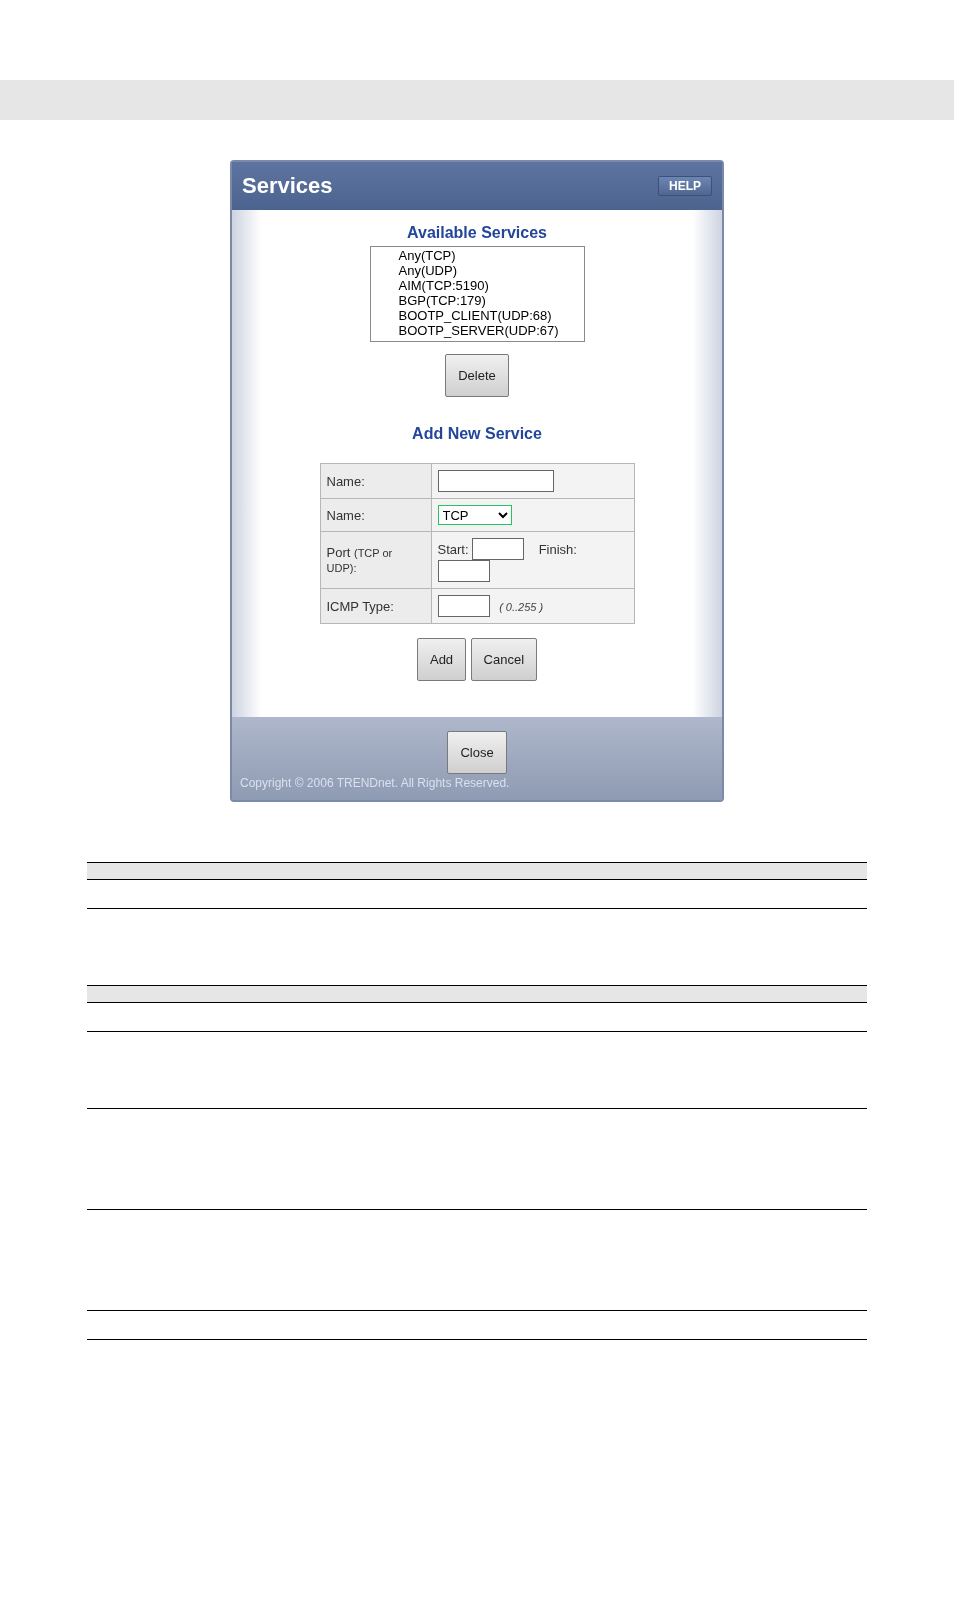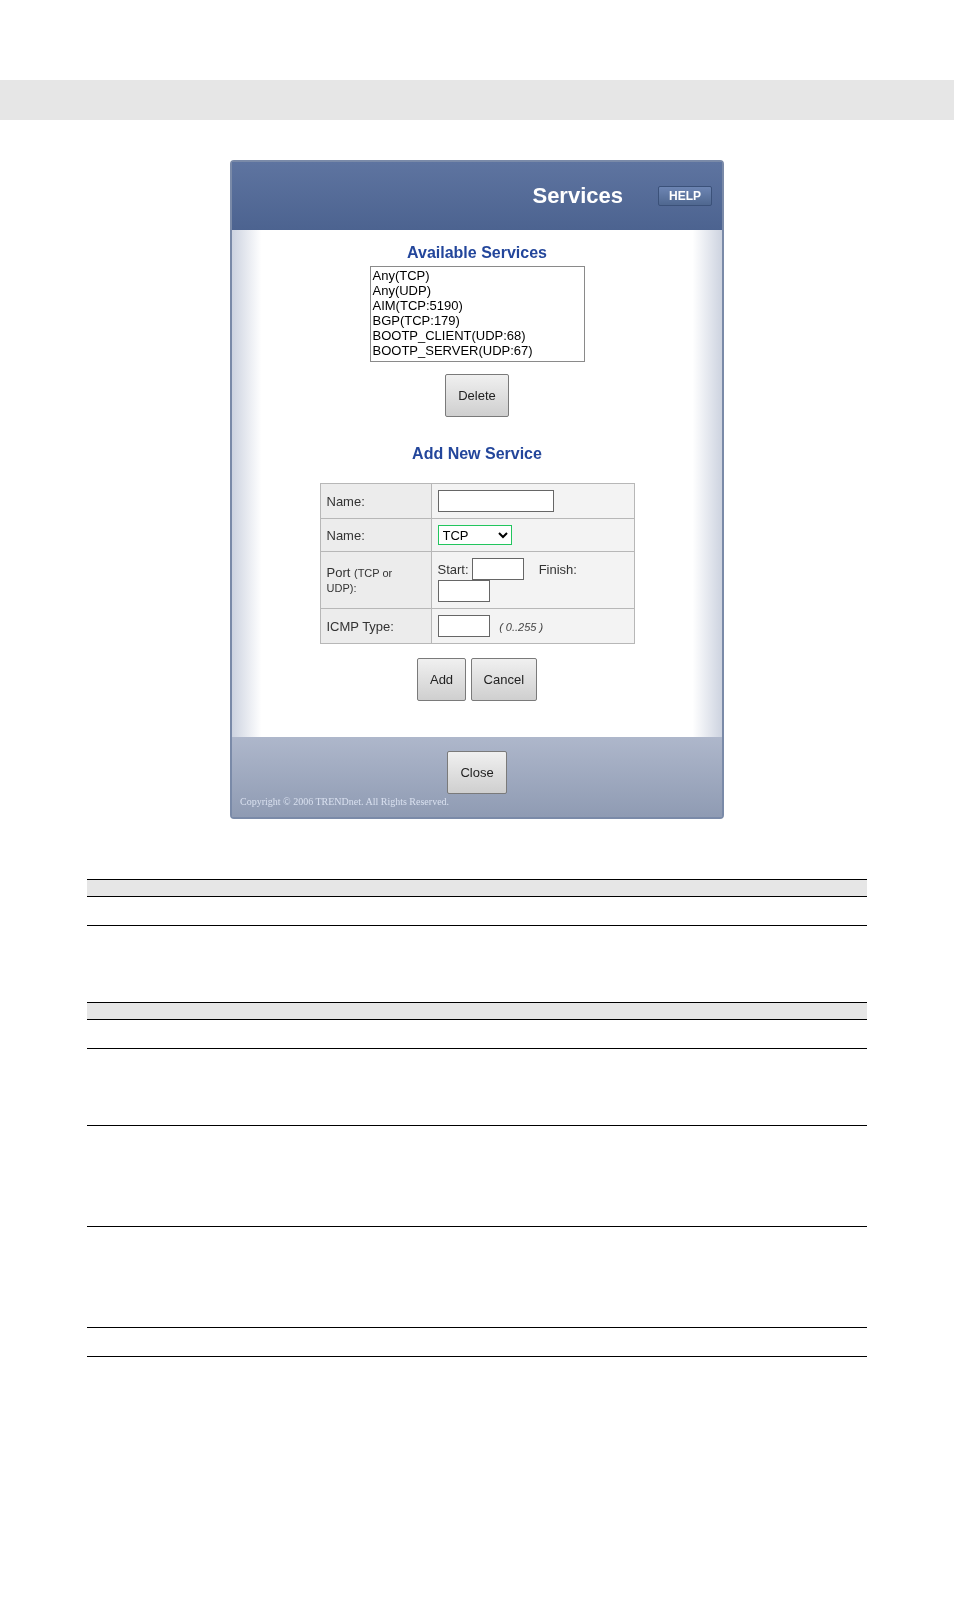--- a/index.html
+++ b/index.html
@@ -1,39 +1,39 @@
 <!DOCTYPE html>
 <html><head>
 <meta charset="utf-8">
 <style>
   html,body{margin:0;padding:0;background:#fff;font-family:Arial,Helvetica,sans-serif;color:#000;}
   .page{width:954px;margin:0 auto;background:#fff;}
   .topbar{height:40px;background:#e6e6e6;margin:80px 0 40px 0;}
   .dialog-wrap{display:flex;justify-content:center;}
   .dialog{width:490px;border:2px solid #7a8aa8;border-radius:4px;background:linear-gradient(#f3f5fa,#e8ecf4);box-shadow:inset 0 0 8px rgba(0,0,0,.15);position:relative;}
-  .dialog-head{height:42px;background:linear-gradient(#5e74a0,#4c6390);display:flex;align-items:center;justify-content:flex-end;padding:13px 10px;gap:27px;}
+  .dialog-head{height:42px;background:linear-gradient(#5e74a0,#4c6390);display:flex;align-items:center;justify-content:space-between;padding:3px 10px;}
   .dialog-title{color:#fff;font-weight:bold;font-size:22px;}
   .help-btn{background:linear-gradient(#6d85b3,#4f678f);color:#fff;font-size:12px;font-weight:bold;border:1px solid #3b5179;border-radius:2px;padding:2px 10px;margin-left:8px;}
   .dialog-body{padding:14px 10px 8px 10px;background:linear-gradient(90deg,#cdd3e0 0,#fff 6%,#fff 94%,#cdd3e0 100%);}
   .section-title{color:#23469b;font-weight:bold;font-size:16px;text-align:center;margin:0 0 4px 0;}
   .listbox{width:215px;height:96px;margin:0 auto;border:1px solid #8a8a8a;background:#fff;font-size:13px;padding:1px 2px;overflow:auto;box-sizing:border-box;}
-  .listbox div{white-space:nowrap;}
+  .listbox div{white-space:nowrap;padding-left:26px;}
   .del-row{text-align:center;margin:12px 0 28px 0;}
   .del-row-2{text-align:center;margin:14px 0 28px 0;}
   .btn{background:linear-gradient(#f0f0f0,#cfcfcf);border:1px solid #7a7a7a;font-size:13px;padding:13px 12px;color:#222;border-radius:2px;}
   .form-table{width:315px;margin:20px auto 0 auto;border-collapse:collapse;font-size:13px;}
   .form-table td{border:1px solid #b7b7b7;padding:6px 6px;background:#ececec;}
   .form-table td.lab{width:98px;color:#333;}
   .form-table td.val{background:#f3f3f3;}
   .txt{border:1px solid #666;height:18px;background:#fff;font-size:13px;}
   .sel{border:1px solid #22c55e;height:20px;background:#fff;font-size:13px;width:74px;}
   .port-lab{color:#333;}
   .hint{font-size:11px;color:#444;margin-left:6px;font-style:italic;}
   .dialog-foot{background:linear-gradient(#aeb7cb,#8f9bb3);text-align:center;padding:14px 0 6px 0;}
-  .copyright{color:#d9e0ef;font-size:10px;text-align:left;padding:2px 0 4px 8px;font-family:Liberation Serif, serif;}
+  .copyright{color:#d9e0ef;font-size:12px;text-align:left;padding:2px 0 4px 8px;}
   .desc-table{width:780px;margin:60px auto 0 auto;border-collapse:collapse;font-size:14px;}
   .desc-table th{background:#e6e6e6;border-top:1px solid #000;border-bottom:1px solid #000;text-align:left;padding:14px 8px;font-weight:normal;}
   .desc-table td{border-bottom:1px solid #000;padding:14px 8px;vertical-align:top;}
   .desc-table td.c1{width:150px;}
   .section-row th{padding:8px 8px;}
   .small{font-size:11px;}
 </style>
 </head>
 <body>
 

